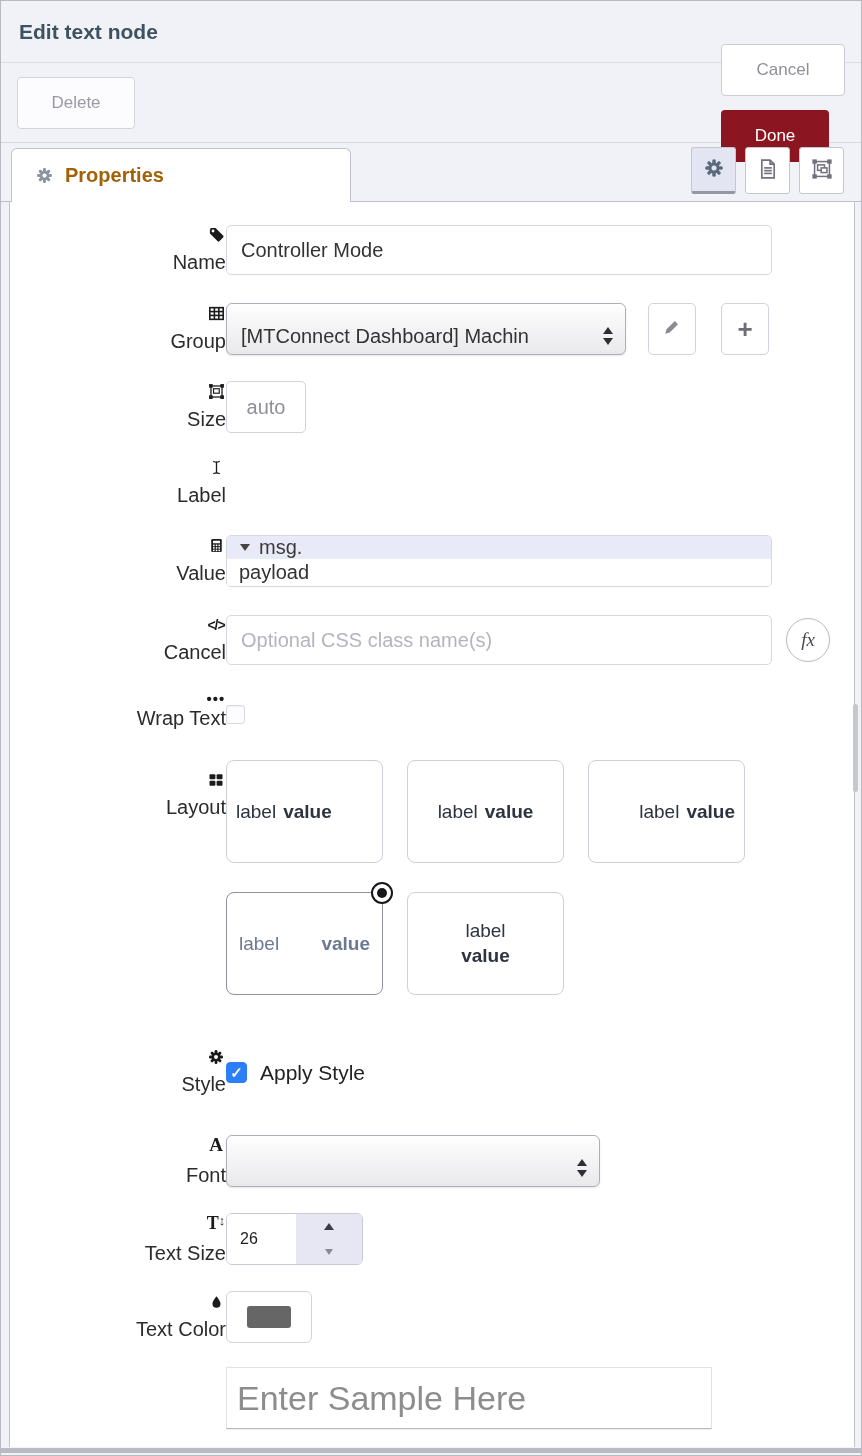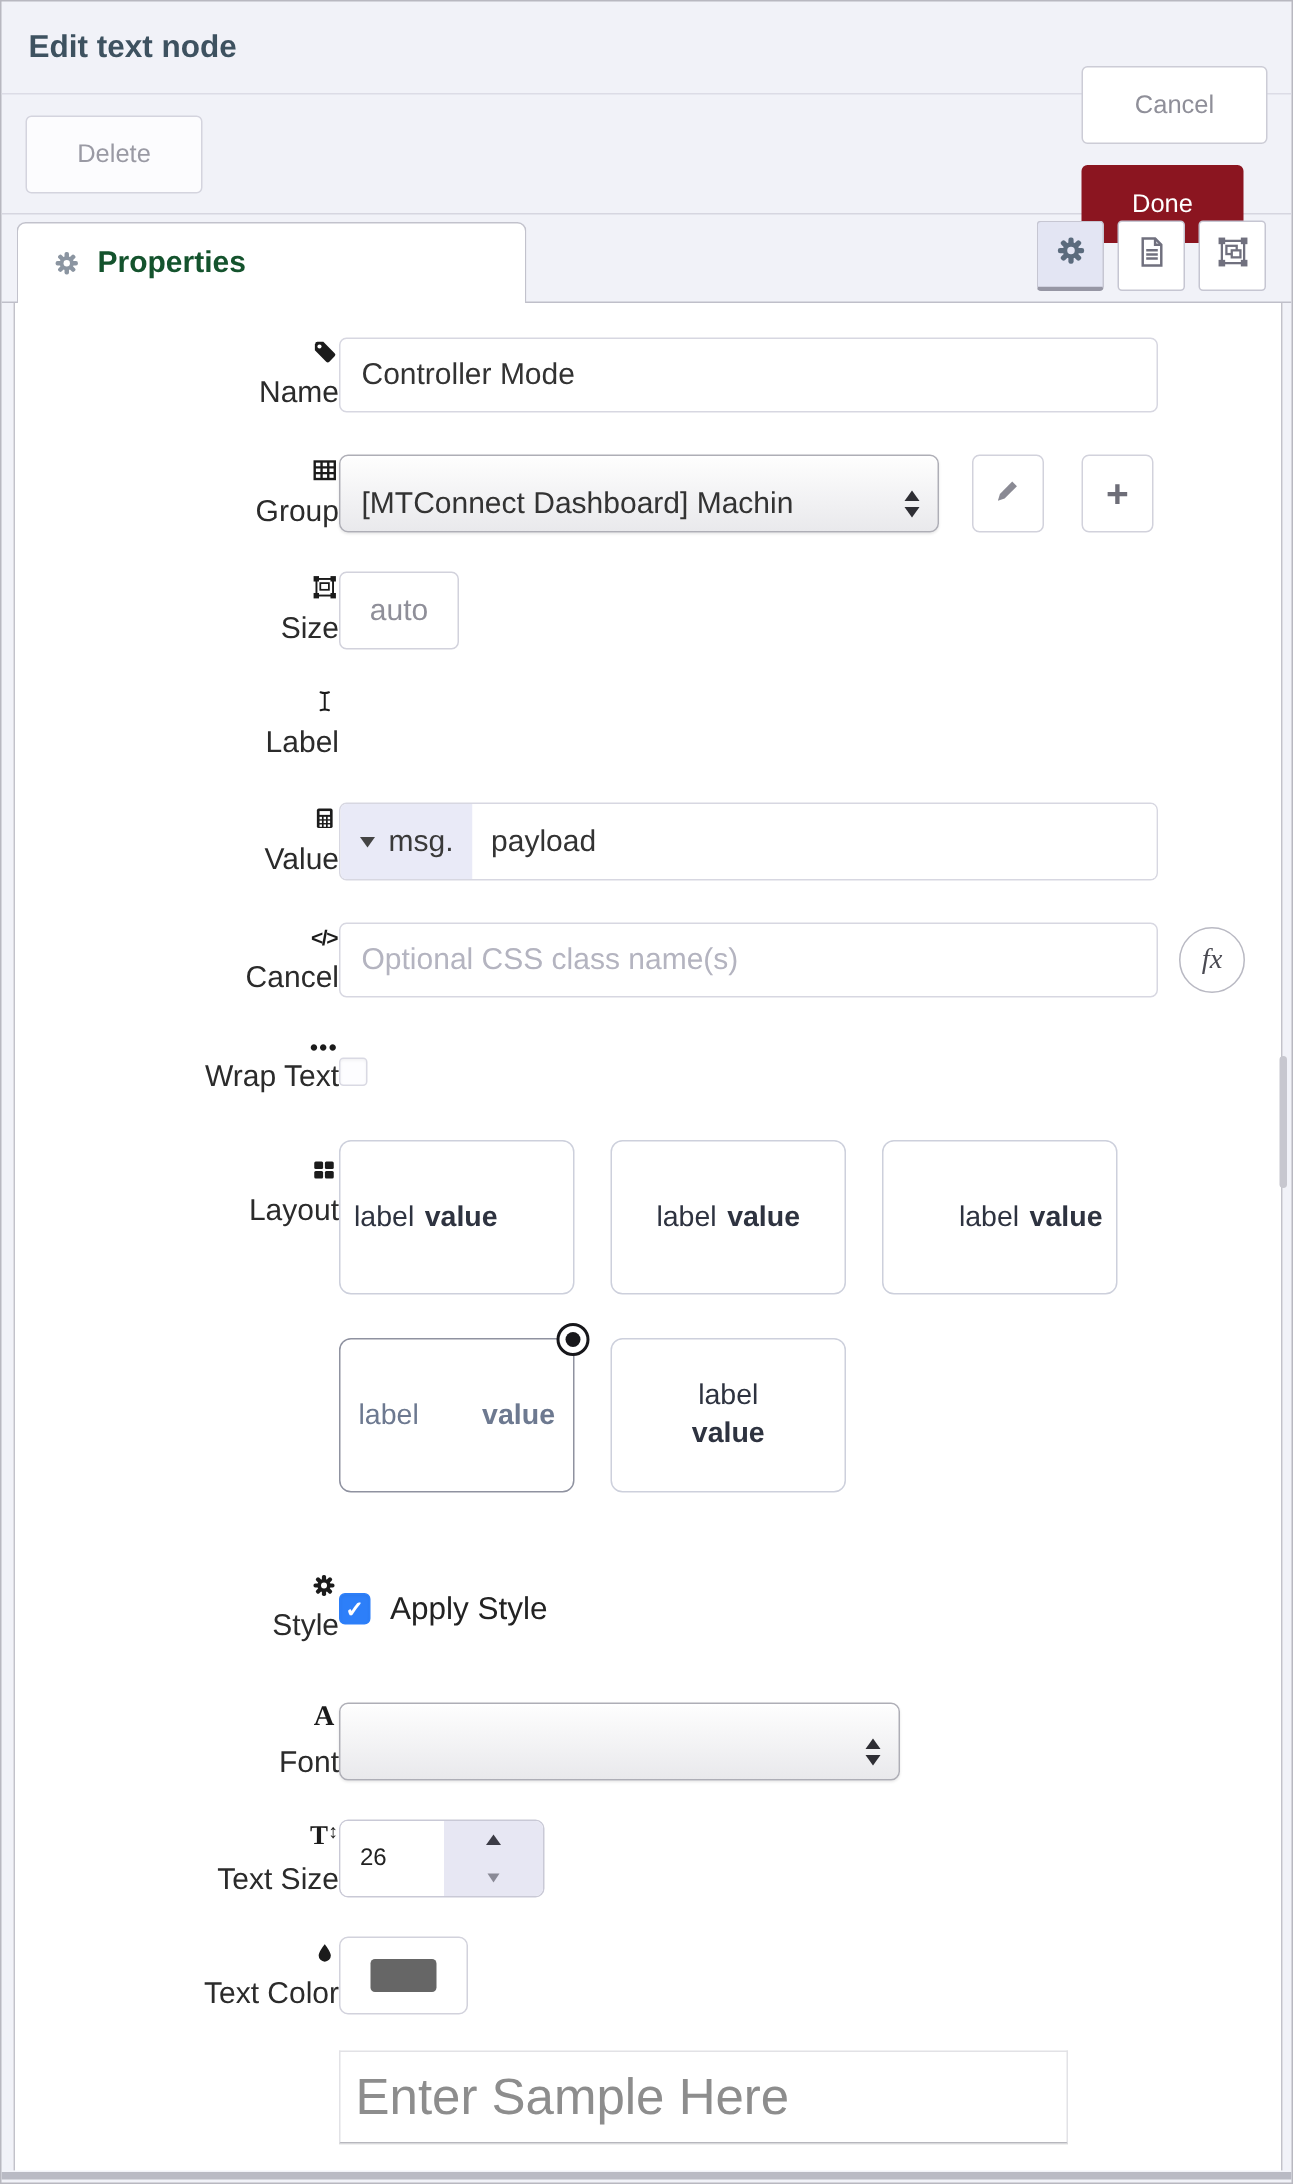--- a/index.html
+++ b/index.html
@@ -21,21 +21,21 @@
   .btn-delete { width:118px; background:#fcfcfe; border:1px solid #d4d4de; color:#9a9aa4; }
   .tb-right { margin-left:auto; display:flex; gap:14px;flex-direction:column; }
   .btn-cancel { width:124px; background:#fff; border:1px solid #ccccd6; color:#8f8f99; }
   .btn-done { width:108px; border:none; color:#fff; background:#8b1520; }
 
   
   .tabbar { position:relative; height:59px; border-bottom:1px solid #bfbfc9; }
   .tab { position:absolute; left:10px; top:5px; bottom:-1px; width:340px; background:#fff;
          border:1px solid #c2c2cc; border-bottom:none; border-radius:6px 6px 0 0; z-index:2;
          display:flex; align-items:center; gap:11px; padding-left:22px;
-         font-size:20px; font-weight:bold; color:#14532d; cursor:pointer; }
+         font-size:20px; font-weight:bold; color:#a16207; cursor:pointer; }
   .tab-icons { position:absolute; right:17px; top:4px; display:flex; gap:9px; }
   .icon-btn { width:45px; height:47px; background:#fff; border:1px solid #c6c6d2; border-radius:3px;
               display:grid; place-items:center; color:#70707e; --hole:#fff; cursor:pointer; }
   .icon-btn.active { background:#e3e5f3; border-bottom:3px solid #9696a4; color:#5b6b7d; --hole:#e3e5f3; }
 
   
   .content { margin-left:8px; margin-right:6px; height:1245px; background:#fff;
              border-left:1px solid #c2c2ca; border-right:1px solid #c2c2ca;
              padding:23px 0 0 40px; overflow:hidden; }
   .row { display:flex; align-items:center; margin-bottom:26px; }
@@ -63,21 +63,21 @@
 
   .small-btn { width:48px; height:52px; background:#fff; border:1px solid #d2d2dc; border-radius:5px;
                display:grid; place-items:center; color:#8a8a94; cursor:pointer; }
   .ml22 { margin-left:22px; } .ml25 { margin-left:25px; }
   .plus { font-size:26px; color:#6e6e78; font-weight:bold; line-height:0; }
 
   .btn-auto { width:80px; height:52px; background:#fff; border:1px solid #d2d2dc; border-radius:5px;
               color:#8f8f99; font-size:20px; display:grid; place-items:center; cursor:pointer; }
 
   .typed { width:546px; height:52px; border:1px solid #d7d7e1; border-radius:5px; display:flex;
-           overflow:hidden; align-items:stretch; background:#fff; }
+           overflow:hidden; align-items:stretch; background:#fff;flex-direction:column; }
   .prefix { background:#e9eaf7; display:flex; align-items:center; gap:9px; padding:0 13px;
             font-size:20px; color:#3a3a3a; cursor:pointer; }
   .caret { width:0; height:0; border-left:5px solid transparent; border-right:5px solid transparent;
            border-top:7px solid #444; }
   .typed input { flex:1; border:none; outline:none; font-size:20px; padding:0 12px; color:#333;
                  font-family:inherit; }
 
   .fx-btn { margin-left:14px; width:44px; height:44px; border-radius:50%; border:1px solid #b9b9c3;
             background:#fff; display:grid; place-items:center; cursor:pointer;
             font-family:"Liberation Serif", serif; font-style:italic; font-size:19px; color:#4a4a52; }

